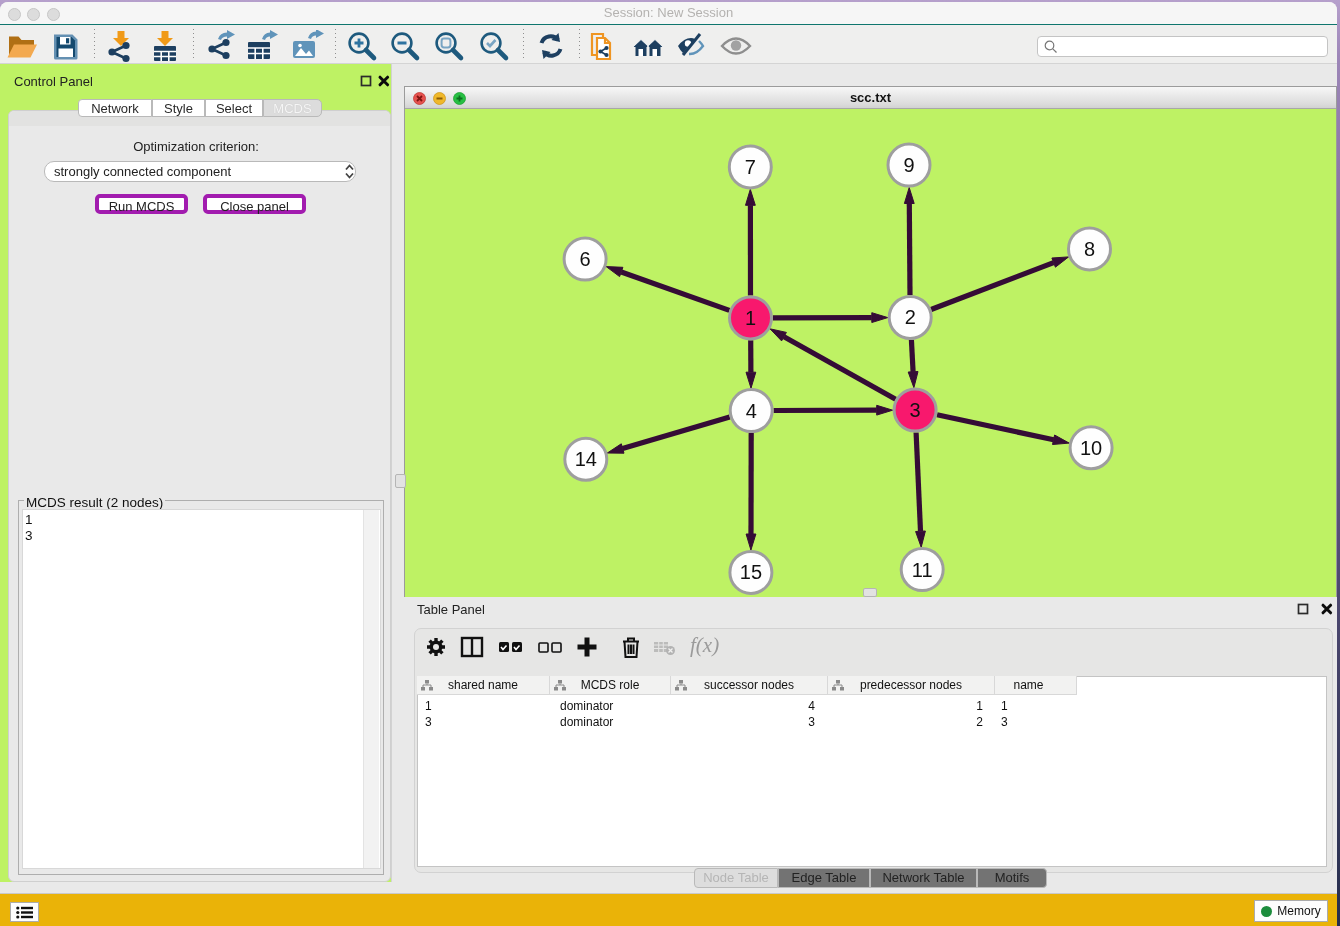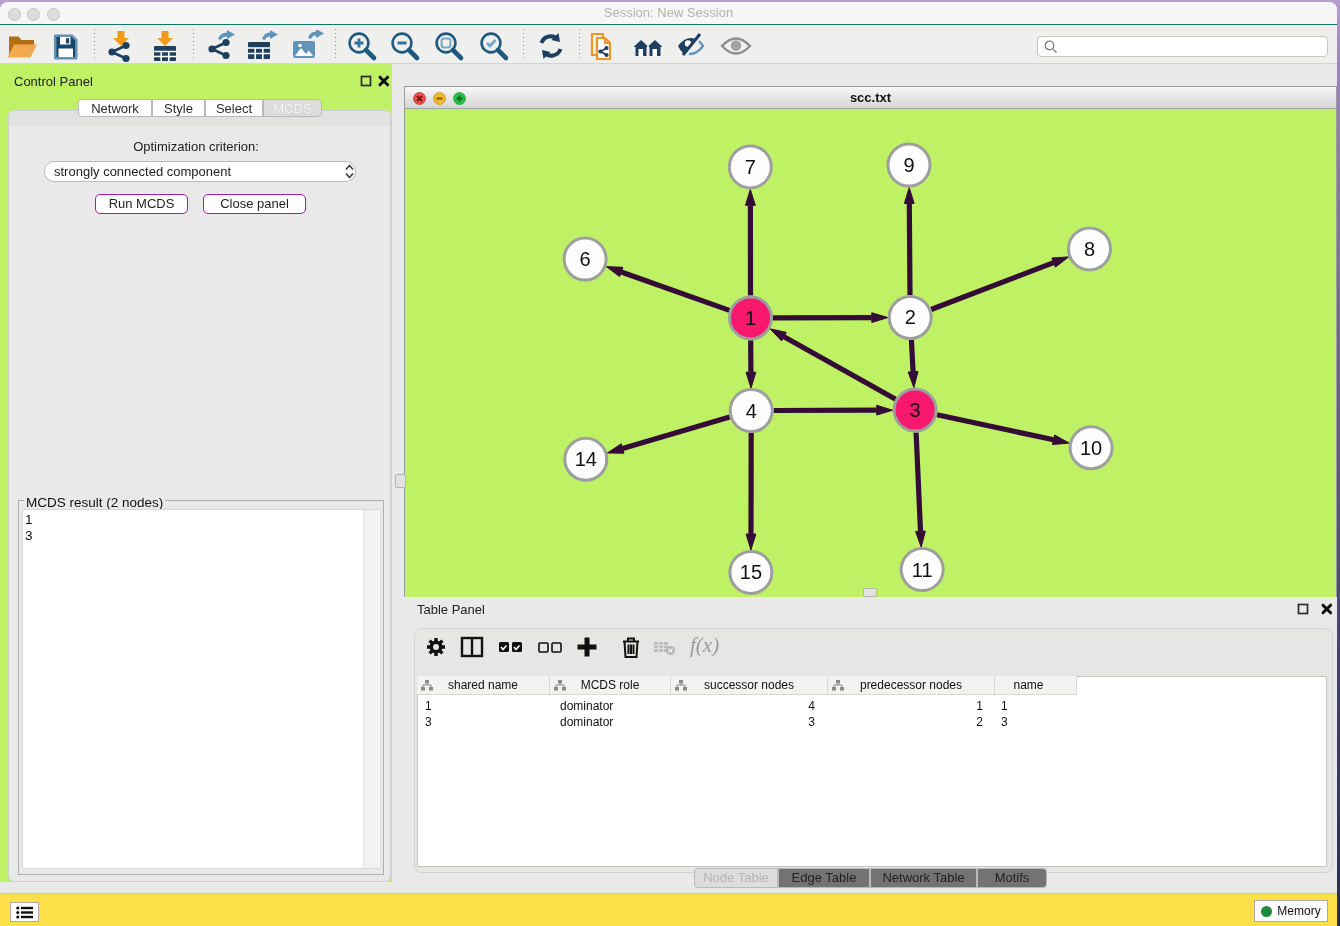--- a/index.html
+++ b/index.html
@@ -15,38 +15,38 @@
 .tsep{position:absolute;top:4px;height:32px;width:1px;background:repeating-linear-gradient(180deg,#8f8f8f 0 1.2px,transparent 1.2px 4px);}
 .ticon{position:absolute;top:3px;}
 #search{position:absolute;left:1037px;top:11px;width:291px;height:21px;background:#fff;border:1px solid #c4c4c4;border-radius:4px;box-sizing:border-box;}
 
 #cpanel{position:absolute;left:0;top:62px;width:392px;height:818px;background:#bef264;border-right:1px solid #d2d2d2;box-sizing:border-box;}
 #cptitle{position:absolute;left:14px;top:10px;font-size:13px;color:#222;}
 .tab{position:absolute;top:35px;height:17.5px;box-sizing:border-box;background:#fff;border:1px solid #b9b9b9;font-size:13px;color:#2a2a2a;text-align:center;line-height:17px;}
 #tabc{position:absolute;left:8px;top:46px;width:381px;height:770px;border:1px solid #cfcfcf;border-radius:6px;background:#e9e9e9;}
 #optlab{position:absolute;left:0;top:75px;width:392px;text-align:center;font-size:13px;color:#222;}
 #combo{position:absolute;left:44px;top:97px;width:312px;height:21px;background:#fff;border:1px solid #b9b9b9;border-radius:10px;box-sizing:border-box;font-size:13px;color:#222;line-height:19px;padding-left:9px;}
-.btn{position:absolute;top:130px;height:20px;background:#fff;border:1px solid #a21caf;border-radius:5px;box-sizing:border-box;font-size:13px;color:#222;text-align:center;line-height:18px;}
+.btn{position:absolute;top:130px;height:20px;background:#fff;border:4px solid #a21caf;border-radius:5px;box-sizing:border-box;font-size:13px;color:#222;text-align:center;line-height:18px;}
 #grp{position:absolute;left:18px;top:435.5px;width:364px;height:373px;border:1px solid #aeaeae;}
 #grplab{position:absolute;left:24px;top:431px;background:#e9e9e9;padding:0 2px;font-size:13.5px;color:#111;}
 #mcdsbox{position:absolute;left:21.5px;top:445px;width:359px;height:360px;background:#fff;border:1px solid #d8d8d8;font-size:13.5px;color:#111;line-height:15.5px;padding:2px 0 0 2.5px;box-sizing:border-box;}
 
 #nframe{position:absolute;left:404px;top:64px;width:933px;height:527px;border:1px solid #9b9b9b;border-bottom:none;box-sizing:border-box;background:#bef264;margin-top:20px;}
 #ntitle{position:absolute;left:0;top:0;width:100%;height:21px;background:linear-gradient(180deg,#f7f7f7,#dcdcdc 80%,#d2d2d2);border-bottom:1px solid #a8a8a8;}
 #ntext{position:absolute;top:3px;left:0;width:100%;text-align:center;font-size:13px;font-weight:bold;color:#111;}
 
 #tpanel{position:absolute;left:404px;top:595px;width:933px;height:285px;background:#e9e9e9;}
 #tptitle{position:absolute;left:13px;top:5px;font-size:13px;color:#222;}
 #tbar{position:absolute;left:9.5px;top:31px;width:917px;height:243px;background:#e6e6e5;border:1px solid #d2d2d2;border-radius:7px;}
 #twhite{position:absolute;left:13px;top:79px;width:910px;height:191px;background:#fff;border:1px solid #c4c4c4;box-sizing:border-box;}
 .thead{position:absolute;top:0;height:19px;background:#f2f2f1;border-right:1px solid #d8d8d8;border-bottom:1px solid #d8d8d8;box-sizing:border-box;font-size:12px;color:#111;text-align:center;line-height:18px;}
 .trow{position:absolute;font-size:12px;color:#111;}
 .btab{position:absolute;top:271px;height:20px;background:#737373;border:1px solid #b9b9b9;box-sizing:border-box;font-size:13px;color:#222;text-align:center;line-height:18px;}
 
-#status{position:absolute;left:0;top:891px;width:1337px;height:33px;background:#fde047;border-top:1px solid #c9c9c9;}
+#status{position:absolute;left:0;top:891px;width:1337px;height:33px;background:#eab308;border-top:1px solid #c9c9c9;}
 #membtn{position:absolute;right:9px;top:6px;width:74px;height:22px;background:#fdfdfd;border:1px solid #ababab;box-sizing:border-box;font-size:12px;color:#111;text-align:center;line-height:20px;}
 #listbtn{position:absolute;left:10px;top:8px;width:29px;height:20px;background:#fdfdfd;border:1px solid #ababab;box-sizing:border-box;}
 </style></head>
 <body>
 <div id="win">
   <div id="titlebar">
     <div class="tl" style="left:8px"></div>
     <div class="tl" style="left:27px"></div>
     <div class="tl" style="left:47px"></div>
     <div id="wtitle">Session: New Session</div>

